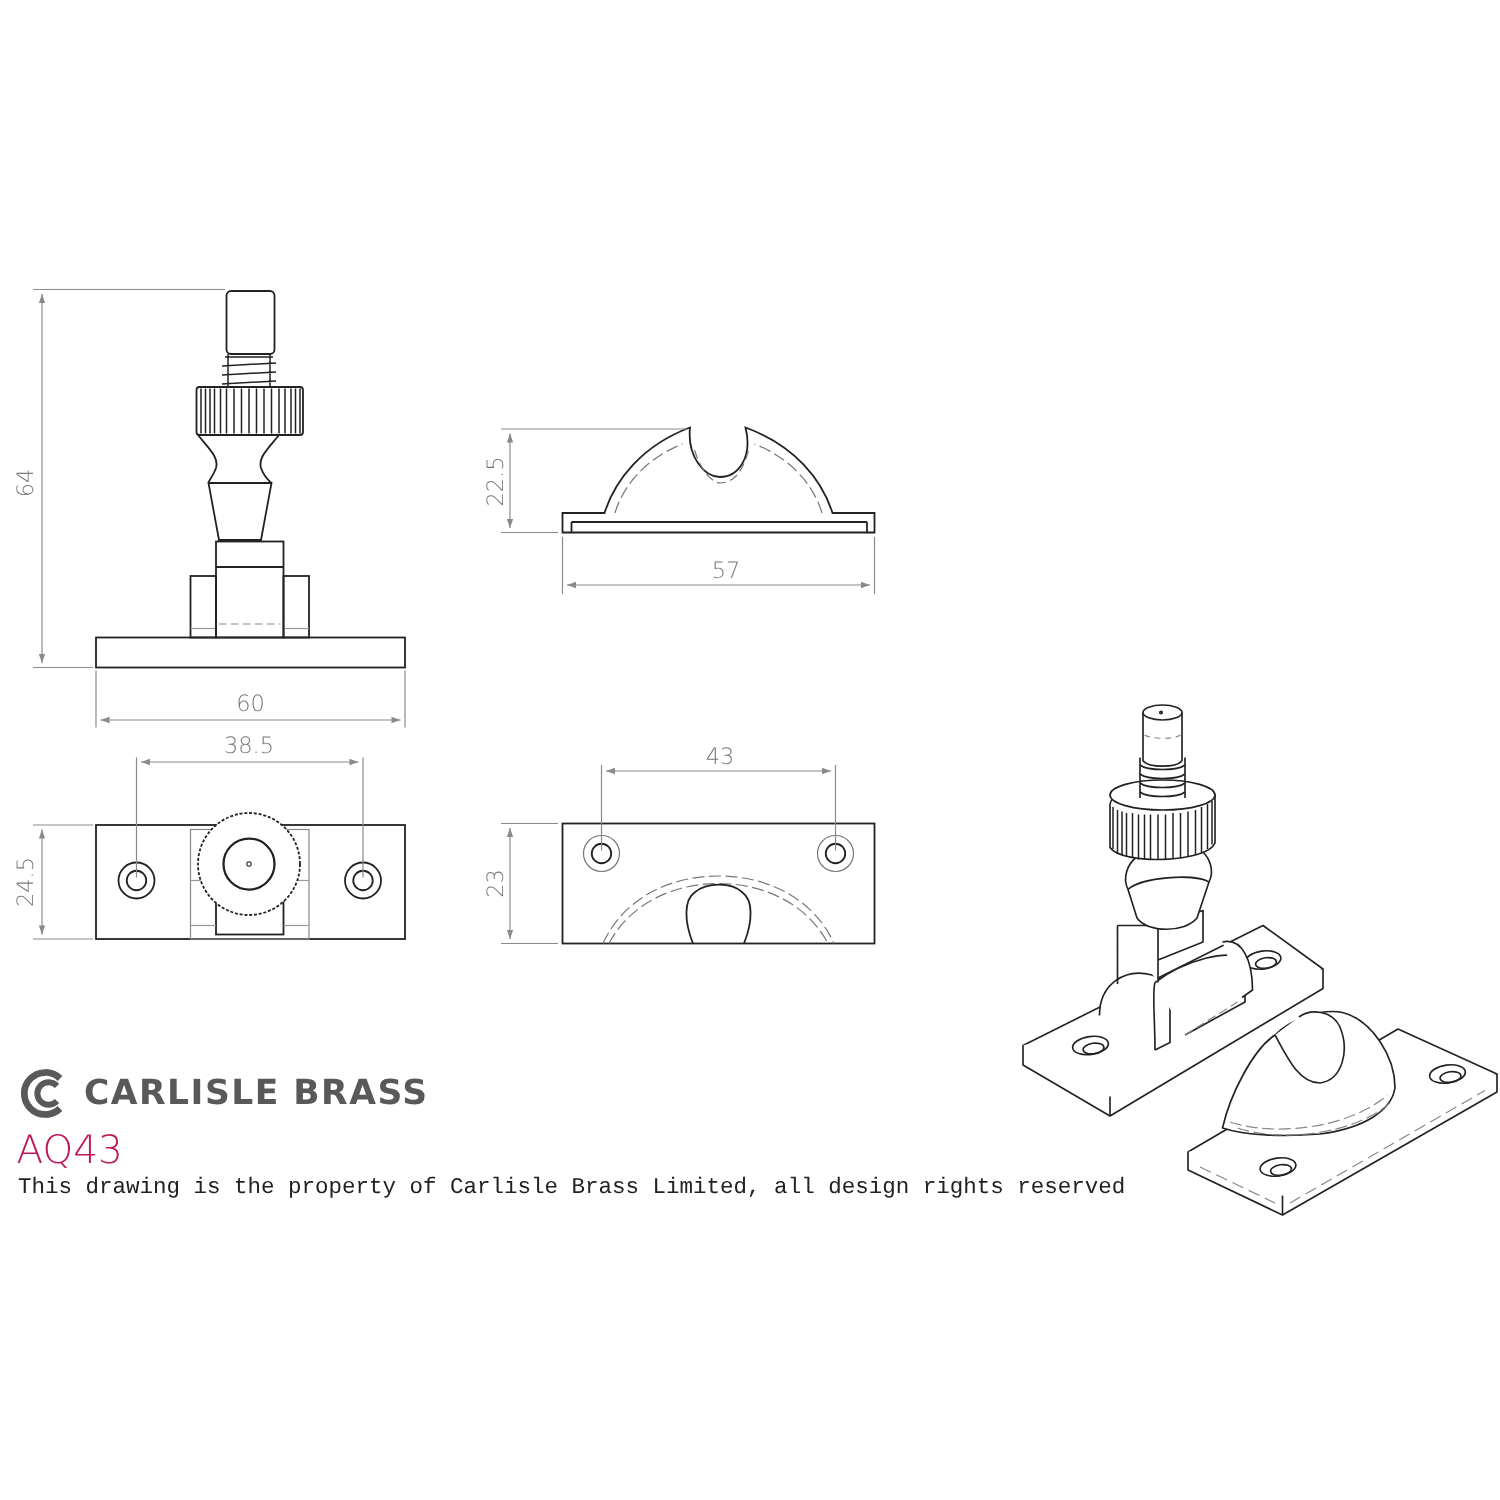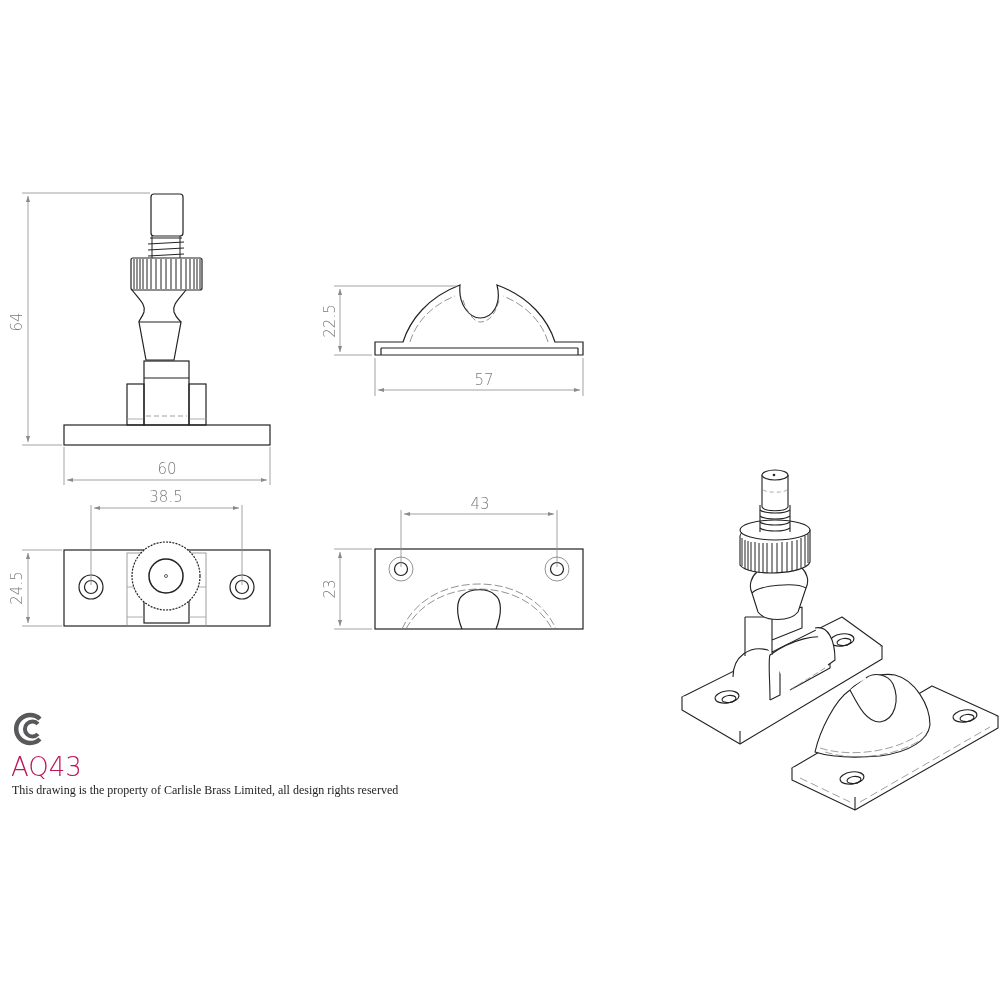--- a/index.html
+++ b/index.html
@@ -2,21 +2,21 @@
 <html><head>
   <meta charset="utf-8">
   <style>
     html, body { margin: 0; padding: 0; background: #ffffff; }
     body { width: 1000px; height: 1000px; position: relative; overflow: hidden; font-family: "DejaVu Sans", sans-serif; }
     #sheet { position: absolute; left: 0; top: 0; width: 1000px; height: 1000px; }
     .dimtext { font-family: "DejaVu Sans", sans-serif; font-size: 15px; fill: #7a7a7a; font-weight: 300; }
     .brand { position: absolute; left: 12px; top: 712px; display: flex; align-items: center; }
     .brand-name { font-family: "DejaVu Sans", sans-serif; font-weight: bold; font-size: 23px; letter-spacing: 1px; color: #58595b; margin-left: 8px; }
     .part-code { position: absolute; left: 11px; top: 752px; font-family: "DejaVu Sans", sans-serif; font-size: 26px; color: #be185d; font-weight: 300; letter-spacing: 0px; }
-    .notice { position: absolute; left: 12px; top: 783px; font-family: Liberation Serif, serif; font-size: 12px; color: #222; }
+    .notice { position: absolute; left: 12px; top: 783px; font-family: Liberation Mono, monospace; font-size: 15px; color: #222; }
   </style>
 </head>
 <body>
 
 <svg id="sheet" viewBox="0 0 1000 1000" xmlns="http://www.w3.org/2000/svg">
   <defs>
     <marker id="arr" viewBox="0 0 10 10" refX="10" refY="5" markerWidth="9" markerHeight="6" orient="auto-start-reverse" markerUnits="userSpaceOnUse">
       <path d="M0,1.5 L10,5 L0,8.5 z" fill="#8a8a8a"></path>
     </marker>
   </defs>
@@ -217,15 +217,16 @@
     <path d="M820,748 C850,758 900,752 925,730" stroke="#888" stroke-width="0.8" stroke-dasharray="8,3"></path>
     <path d="M825,752 C855,762 905,756 928,734" stroke="#888" stroke-width="0.8" stroke-dasharray="8,3"></path>
   </g>
 </svg>
 
 <div class="brand">
   <svg width="36" height="34" viewBox="0 0 36 34">
     <path d="M28,7 A14,14 0 1 0 28,27" fill="none" stroke="#58595b" stroke-width="4.5"></path>
     <path d="M26,12 A7.5,7.5 0 1 0 26,22" fill="none" stroke="#58595b" stroke-width="4"></path>
   </svg>
+  <span class="brand-name">CARLISLE BRASS</span>
 </div>
 <div class="part-code">AQ43</div>
 <div class="notice">This drawing is the property of Carlisle Brass Limited, all design rights reserved</div>
 
 </body></html>

